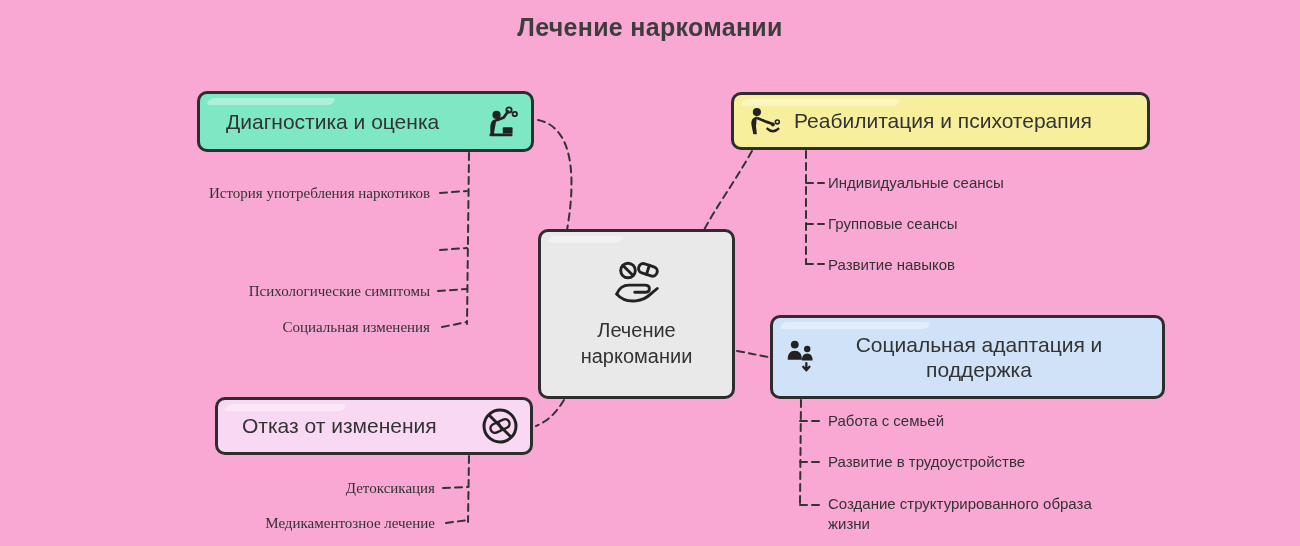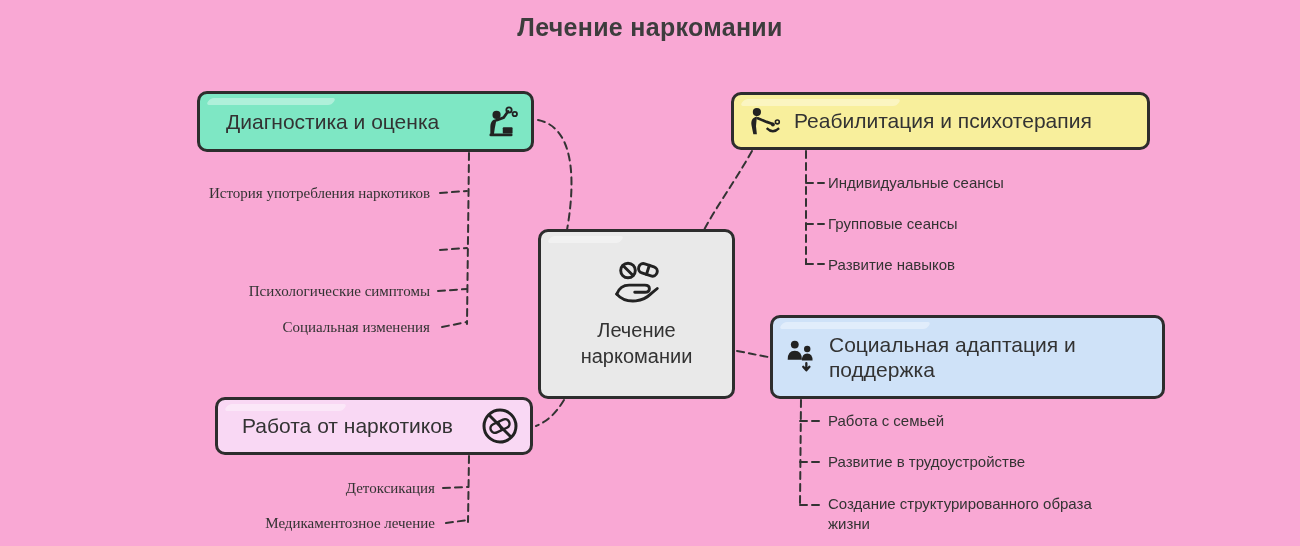--- a/index.html
+++ b/index.html
@@ -13,21 +13,21 @@
   .node { position:absolute; border:3px solid #2d2d2d; border-radius:10px;
           display:flex; align-items:center; color:#333; }
   .node::before { content:""; position:absolute; left:8px; top:4px; width:38%; height:7px;
                   background:rgba(255,255,255,.38); border-radius:4px; transform:skewX(-35deg); }
   .branch-label { font-size:21px; color:#333; line-height:1.2; }
   .node .icon { flex:0 0 auto; display:flex; align-items:center; justify-content:center; }
 
   .node-teal   { left:197px; top:91px;  width:337px; height:61px; background:#7ee7c4; padding:0 12px 0 26px; justify-content:space-between;text-align:center; }
   .node-pink   { left:215px; top:397px; width:318px; height:58px; background:#f9d8f4; padding:0 10px 0 24px; justify-content:space-between; }
   .node-yellow { left:731px; top:92px;  width:419px; height:58px; background:#f8ef9c; padding:0 12px; gap:12px; }
-  .node-blue   { left:770px; top:315px; width:395px; height:84px; background:#cfe2f8; padding:0 12px; gap:12px; }
+  .node-blue   { left:770px; top:315px; width:395px; height:84px; background:#cfe2f8; padding:0 12px; gap:12px;text-align:center; }
   .node-blue .branch-label { width:300px; }
   .node-center { left:538px; top:229px; width:197px; height:170px; background:#e9e9e9;
                  flex-direction:column; justify-content:center; gap:8px; }
   .center-label { width:132px; text-align:center; font-size:20px; color:#333; line-height:1.3; }
 
   .leaf { position:absolute; font-size:15px; color:#333; line-height:20px; white-space:nowrap; }
   .leaf.r { text-align:right;font-family:Liberation Serif, serif; }
   .leaf.wrap { white-space:normal; width:272px; }
 </style>
 </head>
@@ -82,21 +82,21 @@
           <rect x="22" y="24" width="11" height="7" rx="1"></rect>
         </g>
       </svg>
     </span>
   </div>
   <div class="leaf r" style="top:183px; right:870px;">История употребления наркотиков</div>
   <div class="leaf r" style="top:281px; right:870px;">Психологические симптомы</div>
   <div class="leaf r" style="top:317px; right:870px;">Социальная изменения</div>
 
   <div class="node node-pink">
-    <span class="branch-label">Работа от наркотиков</span>
+    <span class="branch-label">Отказ от изменения</span>
     <span class="icon">
       <svg viewBox="0 0 40 40" width="40" height="40">
         <circle cx="20" cy="20" r="16" fill="none" stroke="#222" stroke-width="3"></circle>
         <g transform="rotate(-25 20 20)">
           <rect x="10" y="15.5" width="20" height="9" rx="4.5" fill="none" stroke="#222" stroke-width="2.4"></rect>
           <line x1="20" y1="15.5" x2="20" y2="24.5" stroke="#222" stroke-width="2.4"></line>
         </g>
         <line x1="9" y1="9" x2="31" y2="31" stroke="#222" stroke-width="3"></line>
       </svg>
     </span>

